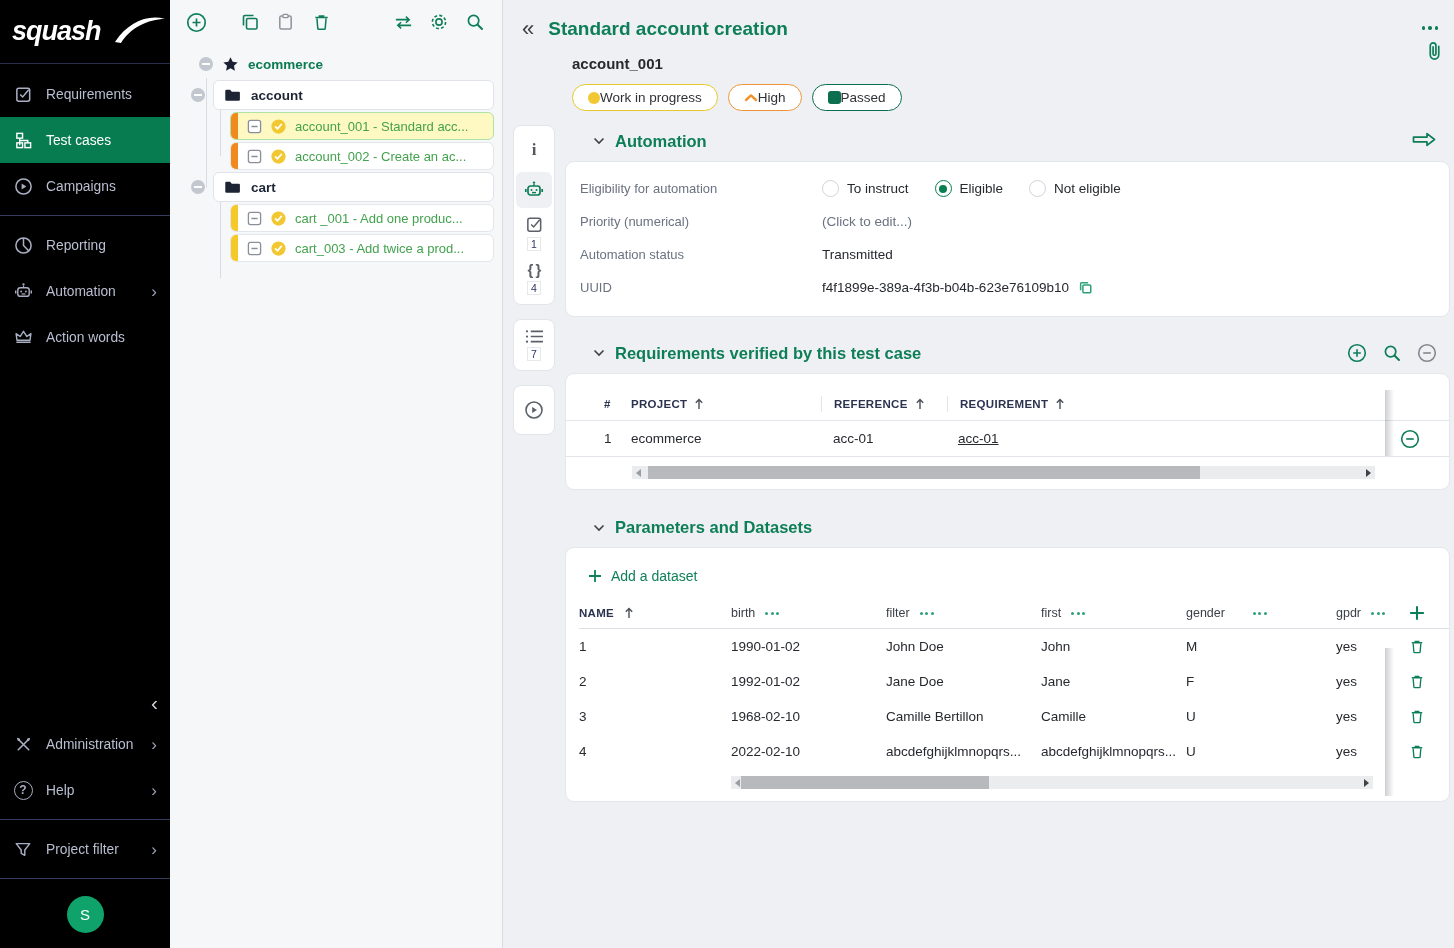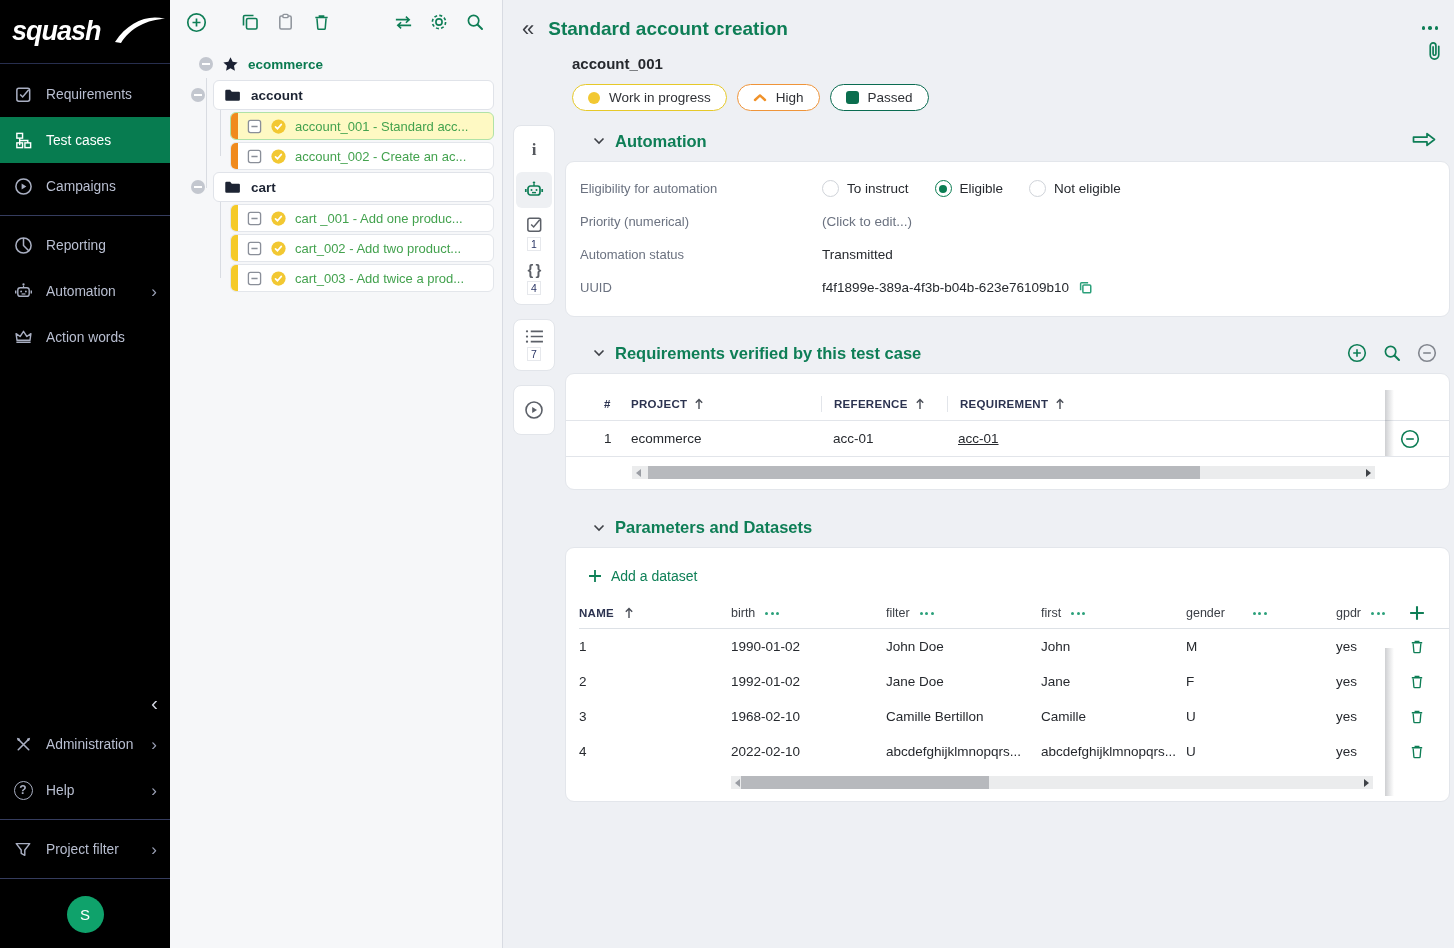--- a/index.html
+++ b/index.html
@@ -55,21 +55,21 @@
 .main{flex:1;display:flex;flex-direction:column;position:relative;overflow:hidden;}
 .kebab{position:absolute;top:26px;right:16px;display:flex;gap:3px;cursor:pointer;}
 .kdot{width:3.5px;height:3.5px;border-radius:50%;background:#0e7e56;}
 .attach{position:absolute;top:40px;right:11px;color:#0e7e56;cursor:pointer;}
 .m-header{padding:18px 0 0 19px;}
 .title-row{display:flex;align-items:center;gap:14px;}
 .back-chevrons{font-size:22px;color:#3c3f45;cursor:pointer;line-height:1;}
 .page-title{font-size:19px;font-weight:bold;color:#0e7e56;}
 .ref{margin:15px 0 0 50px;font-size:15px;font-weight:bold;color:#26292e;}
 .badges{display:flex;gap:10px;margin:12px 0 0 50px;}
-.pill{height:27px;display:flex;align-items:center;gap:9px;padding:0 15px;border-radius:15px;background:#fff;font-size:13.5px;color:#2f3136;}
+.pill{height:27px;display:flex;align-items:center;padding:0 15px;border-radius:15px;background:#fff;font-size:13.5px;color:#2f3136;}
 .pill.yellow{border:1px solid #e6c929;}
 .pill.orange{border:1px solid #ef9439;}
 .pill.green{border:1px solid #0a6c51;}
 .dot{width:12px;height:12px;border-radius:50%;background:#f2c832;}
 .square{width:13px;height:13px;border-radius:3px;background:#0b6e4e;}
 
 .content-row{display:flex;flex:1;margin-top:14px;}
 .tabstrip{width:62px;min-width:62px;display:flex;flex-direction:column;gap:14px;padding-left:10px;}
 .tabcard{width:42px;background:#fff;border:1px solid #e2e5ea;border-radius:8px;padding:4px 0;display:flex;flex-direction:column;align-items:center;}
 .tabitem{width:36px;min-height:36px;display:flex;flex-direction:column;align-items:center;justify-content:center;color:#5c6068;cursor:pointer;border-radius:6px;margin:2px 0;padding:3px 0;}
@@ -379,32 +379,20 @@
     <div class="t-case">
       <span class="case-bar yellow"></span>
       <svg width="15" height="15" viewBox="0 0 16 16">
           <rect x="1.5" y="1.5" width="13" height="13" rx="2.2" fill="#fff" stroke="#8a8f99" stroke-width="1.4"></rect>
           <path d="M4.7 8h6.6" stroke="#8a8f99" stroke-width="1.4"></path>
         </svg>
       <svg width="15" height="15" viewBox="0 0 16 16">
           <circle cx="8" cy="8" r="7.6" fill="#f2c832"></circle>
           <path d="M4.8 8.3l2.1 2.1 4.1-4.7" stroke="#fff" stroke-width="1.8" fill="none" stroke-linecap="round"></path>
         </svg>
-      <span class="case-label">cart_002 - Add two product...</span>
-    </div>
-    <div class="t-case">
-      <span class="case-bar yellow"></span>
-      <svg width="15" height="15" viewBox="0 0 16 16">
-          <rect x="1.5" y="1.5" width="13" height="13" rx="2.2" fill="#fff" stroke="#8a8f99" stroke-width="1.4"></rect>
-          <path d="M4.7 8h6.6" stroke="#8a8f99" stroke-width="1.4"></path>
-        </svg>
-      <svg width="15" height="15" viewBox="0 0 16 16">
-          <circle cx="8" cy="8" r="7.6" fill="#f2c832"></circle>
-          <path d="M4.8 8.3l2.1 2.1 4.1-4.7" stroke="#fff" stroke-width="1.8" fill="none" stroke-linecap="round"></path>
-        </svg>
       <span class="case-label">cart_003 - Add twice a prod...</span>
     </div>
   </div>
 </div>
 
 <div class="main">
   <div class="kebab">
       <span class="kdot"></span>
       <span class="kdot"></span>
       <span class="kdot"></span>

